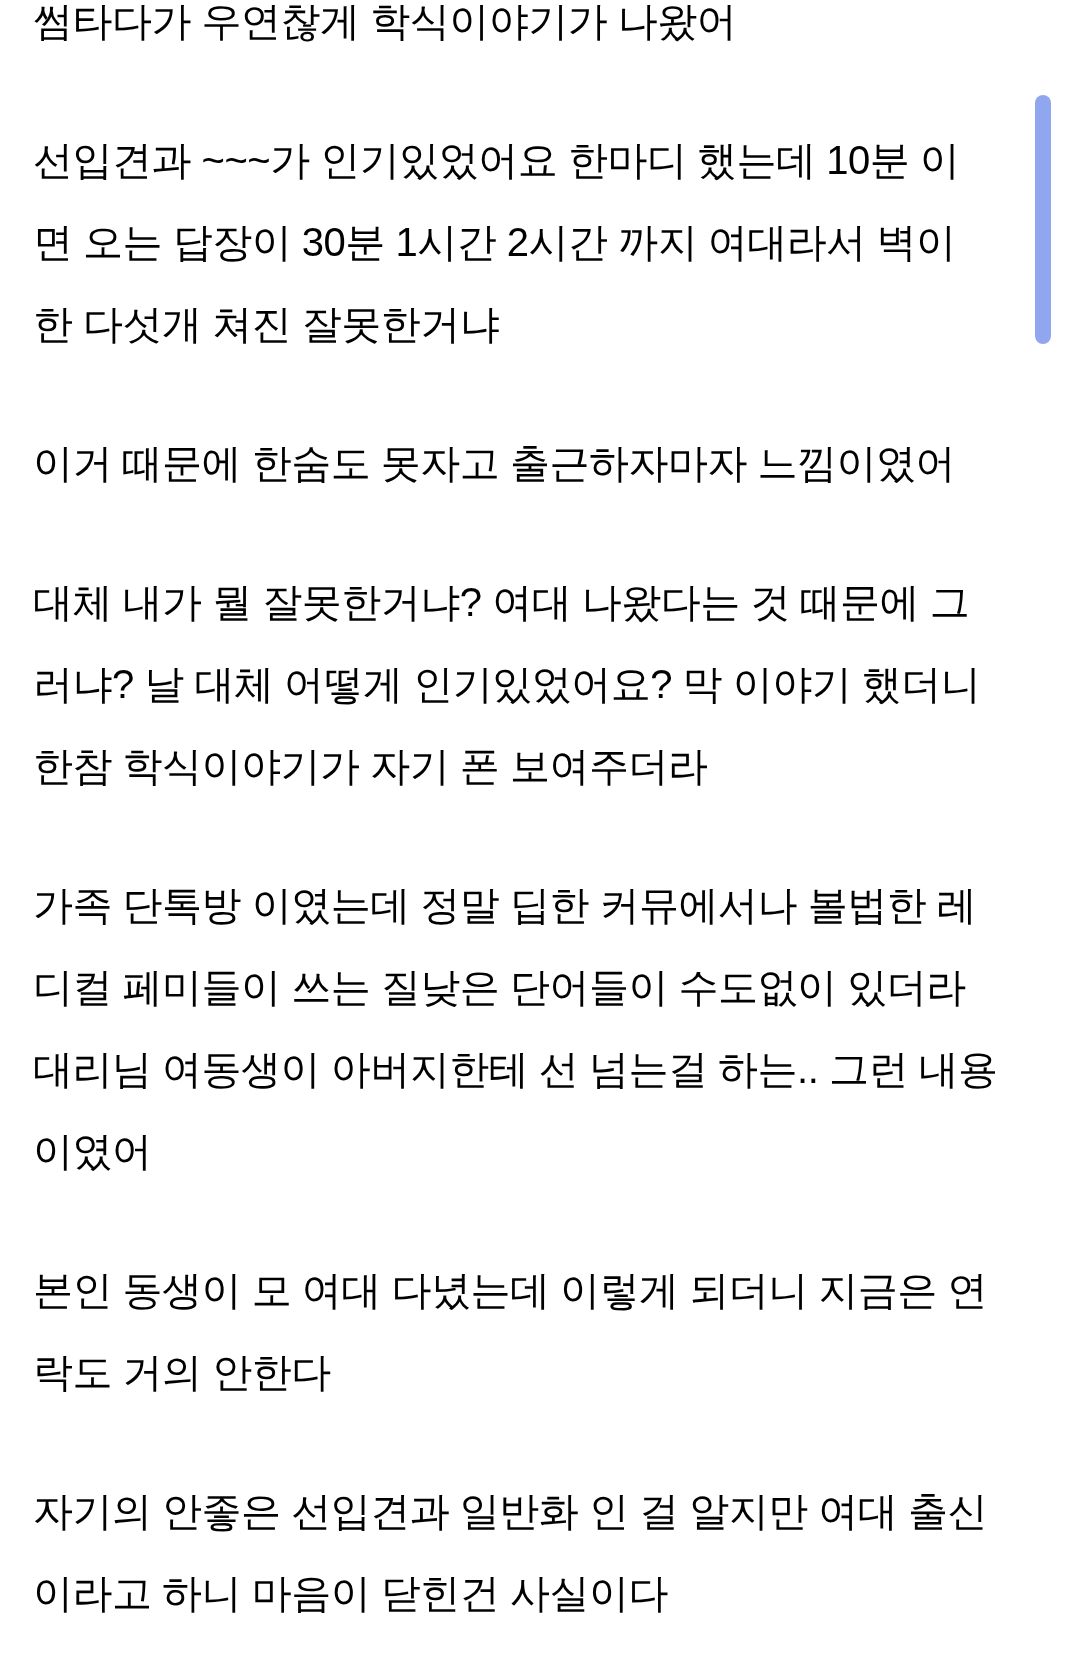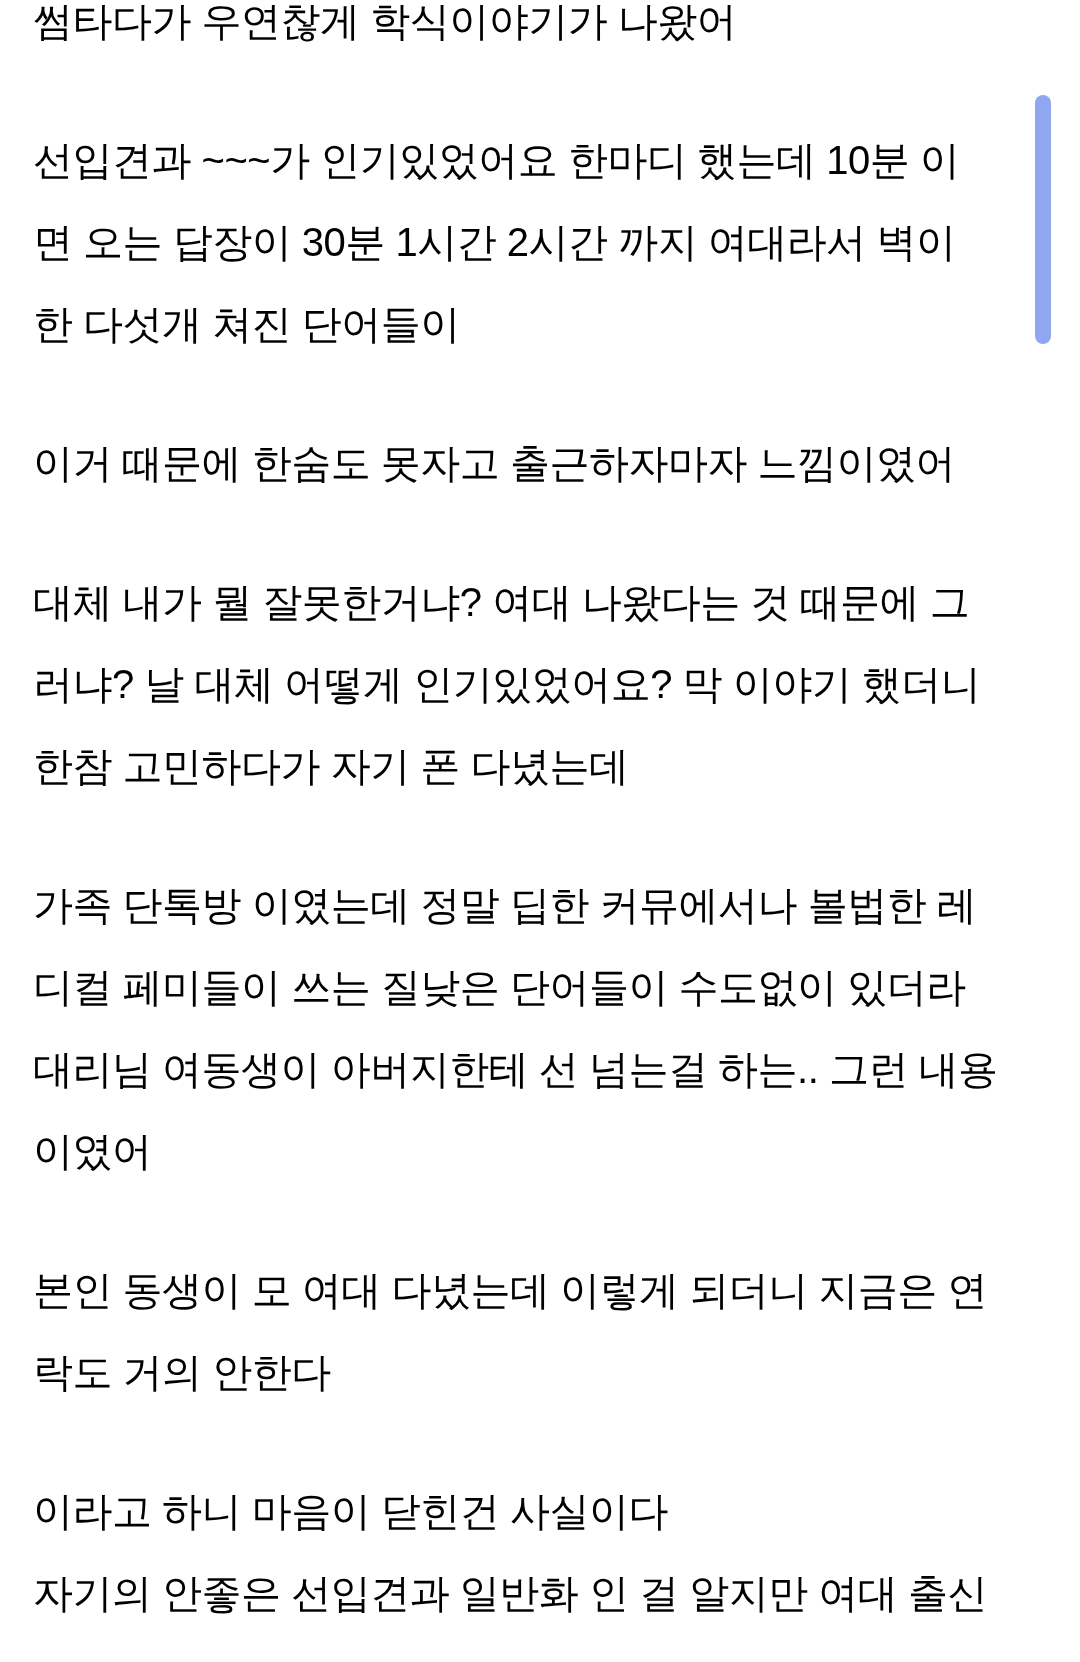--- a/index.html
+++ b/index.html
@@ -47,45 +47,45 @@
 
 <div class="post-body">
 
   <div class="paragraph first">
     <div class="text-line">썸타다가 우연찮게 학식이야기가 나왔어</div>
   </div>
 
   <div class="paragraph">
     <div class="text-line">선입견과 ~~~가 인기있었어요 한마디 했는데 10분 이</div>
     <div class="text-line">면 오는 답장이 30분 1시간 2시간 까지 여대라서 벽이</div>
-    <div class="text-line">한 다섯개 쳐진 단어들이</div>
+    <div class="text-line">한 다섯개 쳐진 잘못한거냐</div>
   </div>
 
   <div class="paragraph">
     <div class="text-line">이거 때문에 한숨도 못자고 출근하자마자 느낌이였어</div>
   </div>
 
   <div class="paragraph">
     <div class="text-line">대체 내가 뭘 잘못한거냐? 여대 나왔다는 것 때문에 그</div>
     <div class="text-line">러냐? 날 대체 어떻게 인기있었어요? 막 이야기 했더니</div>
-    <div class="text-line">한참 고민하다가 자기 폰 다녔는데</div>
+    <div class="text-line">한참 학식이야기가 자기 폰 보여주더라</div>
   </div>
 
   <div class="paragraph">
     <div class="text-line">가족 단톡방 이였는데 정말 딥한 커뮤에서나 볼법한 레</div>
     <div class="text-line">디컬 페미들이 쓰는 질낮은 단어들이 수도없이 있더라</div>
     <div class="text-line">대리님 여동생이 아버지한테 선 넘는걸 하는.. 그런 내용</div>
     <div class="text-line">이였어</div>
   </div>
 
   <div class="paragraph">
     <div class="text-line">본인 동생이 모 여대 다녔는데 이렇게 되더니 지금은 연</div>
     <div class="text-line">락도 거의 안한다</div>
   </div>
 
   <div class="paragraph">
+    <div class="text-line">자기의 안좋은 선입견과 일반화 인 걸 알지만 여대 출신</div>
     <div class="text-line">이라고 하니 마음이 닫힌건 사실이다</div>
-    <div class="text-line">자기의 안좋은 선입견과 일반화 인 걸 알지만 여대 출신</div>
   </div>
 
 </div>
 
 <div class="scrollbar-thumb"></div>
 
 </body></html>

